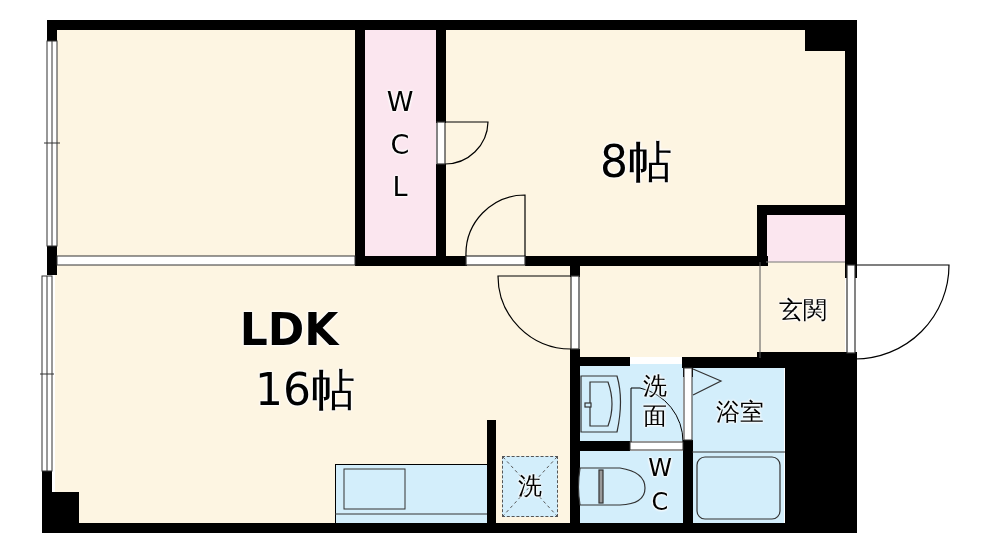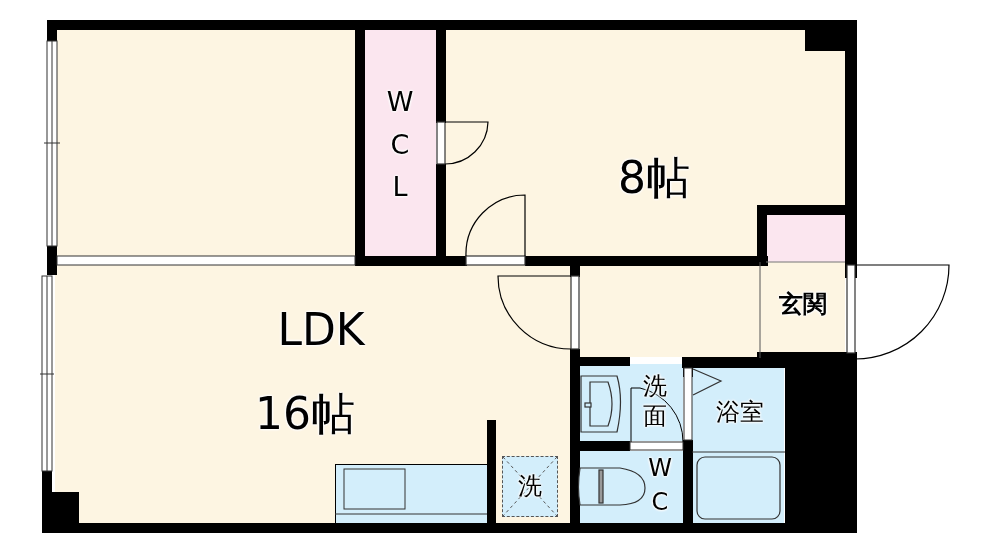--- a/index.html
+++ b/index.html
@@ -126,30 +126,30 @@
       <rect x="344" y="469" width="61" height="40"></rect>
       <line x1="335" y1="514" x2="487" y2="514"></line>
     </g>
 
     <g stroke="#555" stroke-dasharray="3 3" stroke-width="1">
       <line x1="503" y1="457" x2="557" y2="516"></line>
       <line x1="557" y1="457" x2="503" y2="516"></line>
     </g>
   </svg>
 
-  <div class="label big" style="left:584px;top:140px;width:140px;margin-top:16px;">8帖</div>
+  <div class="label big" style="left:566px;top:140px;width:140px;">8帖</div>
 
-  <div class="label big" style="left:236px;top:308px;width:170px;">LDK</div>
-  <div class="label big" style="left:220px;top:368px;width:170px;margin-top:24px;">16帖</div>
+  <div class="label big" style="left:204px;top:308px;width:170px;font-weight:bold;">LDK</div>
+  <div class="label big" style="left:220px;top:368px;width:170px;">16帖</div>
 
   <div class="label mid" style="left:380px;top:88px;width:40px;">W</div>
   <div class="label mid" style="left:380px;top:131px;width:40px;">C</div>
   <div class="label mid" style="left:380px;top:173px;width:40px;">L</div>
 
-  <div class="label sm" style="left:764px;top:292px;width:78px;font-weight:bold;">玄関</div>
+  <div class="label sm" style="left:764px;top:298px;width:78px;">玄関</div>
 
   <div class="label sm" style="left:637px;top:374px;width:36px;">洗</div>
   <div class="label sm" style="left:637px;top:404px;width:36px;">面</div>
 
   <div class="label sm" style="left:700px;top:400px;width:80px;">浴室</div>
 
   <div class="label sm" style="left:644px;top:456px;width:32px;">W</div>
   <div class="label sm" style="left:644px;top:490px;width:32px;">C</div>
 
   <div class="label sm" style="left:512px;top:474px;width:36px;">洗</div>

